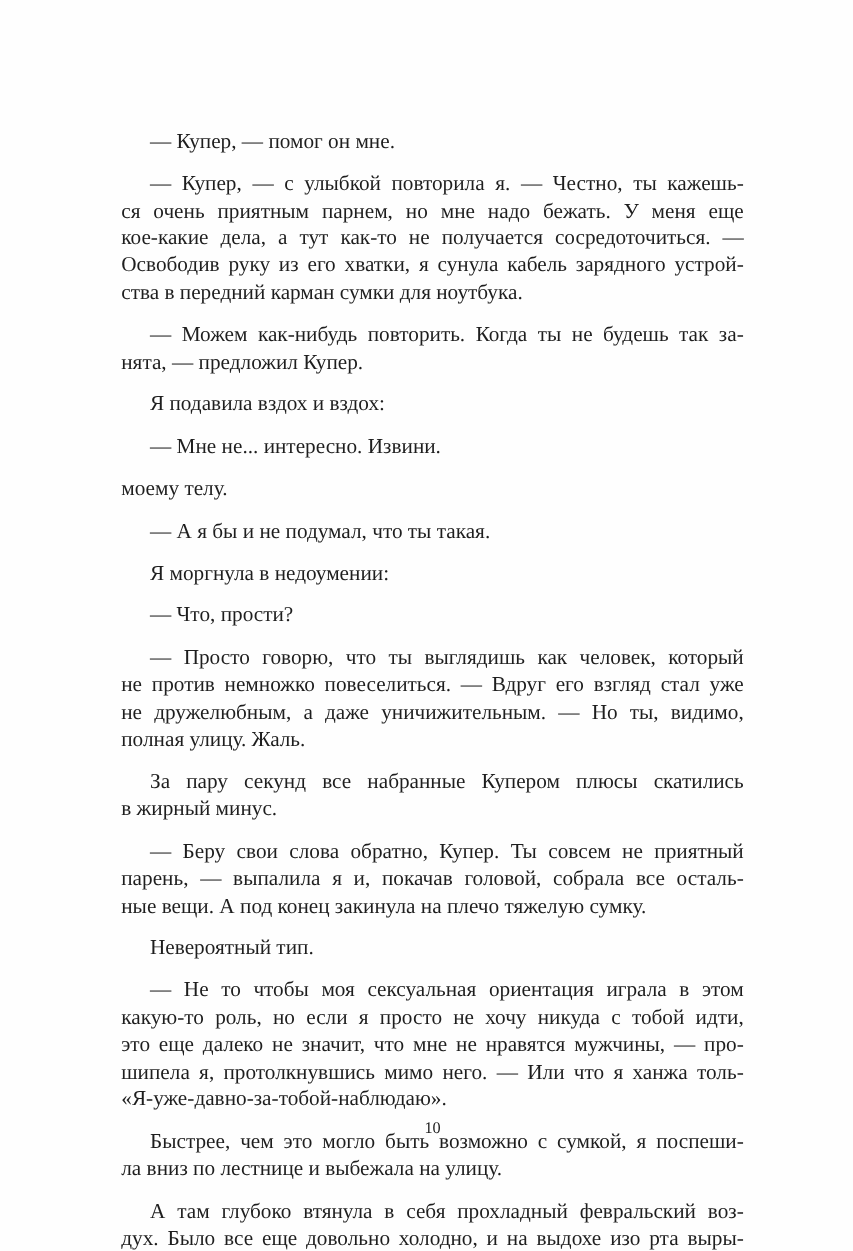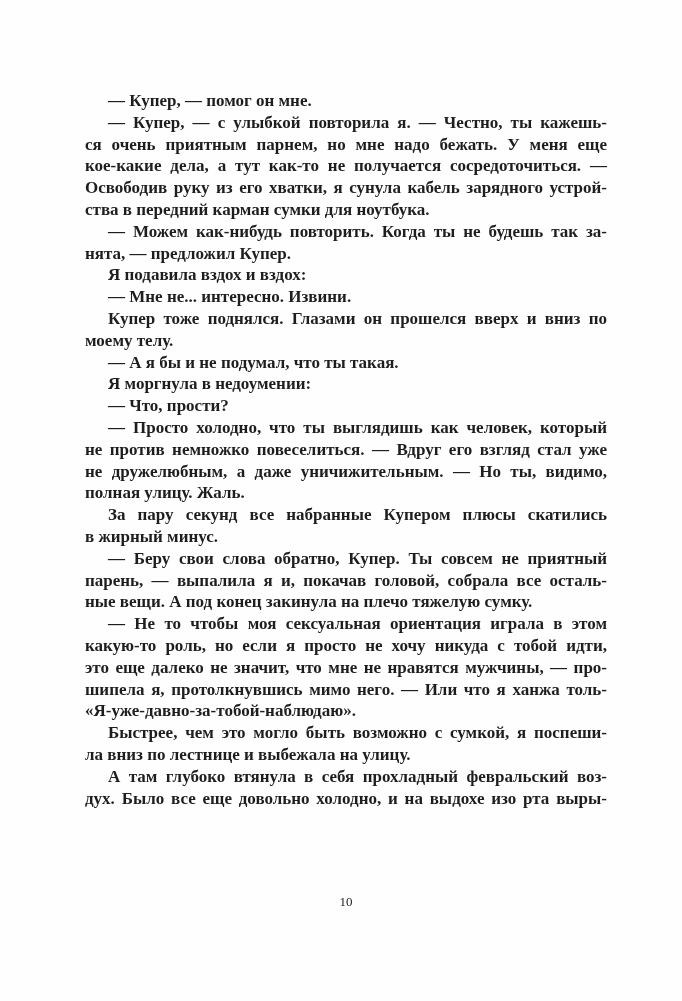--- a/index.html
+++ b/index.html
@@ -22,23 +22,22 @@
   }
   .text-block {
     position: absolute;
     left: 85px;
     top: 90px;
     width: 522px;
     font-size: 17px;
     line-height: 21.8px;
   }
   .para {
-    margin: 0;
+    margin: 12px;
     padding: 0;
-    font-weight: bold;
   }
   .ln {
     display: block;
     text-align: justify;
     text-align-last: justify;
     white-space: normal;
   }
   .ln.first {
     padding-left: 23px;
   }
@@ -80,55 +79,57 @@
 
     <p class="para">
       <span class="ln first last">Я подавила вздох и вздох:</span>
     </p>
 
     <p class="para">
       <span class="ln first last">— Мне не... интересно. Извини.</span>
     </p>
 
     <p class="para">
-      <span class="ln first">Купер тоже поднялся. Глазами он прошелся вверх и вниз по</span>
       <span class="ln last">моему телу.</span>
     </p>
 
     <p class="para">
       <span class="ln first last">— А я бы и не подумал, что ты такая.</span>
     </p>
 
     <p class="para">
       <span class="ln first last">Я моргнула в недоумении:</span>
     </p>
 
     <p class="para">
       <span class="ln first last">— Что, прости?</span>
     </p>
 
     <p class="para">
-      <span class="ln first">— Просто холодно, что ты выглядишь как человек, который</span>
+      <span class="ln first">— Просто говорю, что ты выглядишь как человек, который</span>
       <span class="ln">не против немножко повеселиться. — Вдруг его взгляд стал уже</span>
       <span class="ln">не дружелюбным, а даже уничижительным. — Но ты, видимо,</span>
       <span class="ln last">полная улицу. Жаль.</span>
     </p>
 
     <p class="para">
       <span class="ln first">За пару секунд все набранные Купером плюсы скатились</span>
       <span class="ln last">в жирный минус.</span>
     </p>
 
     <p class="para">
       <span class="ln first">— Беру свои слова обратно, Купер. Ты совсем не приятный</span>
       <span class="ln">парень, — выпалила я и, покачав головой, собрала все осталь-</span>
       <span class="ln last">ные вещи. А под конец закинула на плечо тяжелую сумку.</span>
     </p>
 
 
+    <p class="para">
+      <span class="ln first last">Невероятный тип.</span>
+    </p>
 
     <p class="para">
       <span class="ln first">— Не то чтобы моя сексуальная ориентация играла в этом</span>
       <span class="ln">какую-то роль, но если я просто не хочу никуда с тобой идти,</span>
       <span class="ln">это еще далеко не значит, что мне не нравятся мужчины, — про-</span>
       <span class="ln">шипела я, протолкнувшись мимо него. — Или что я ханжа толь-</span>
       <span class="ln last">«Я-уже-давно-за-тобой-наблюдаю».</span>
     </p>
 
     <p class="para">

